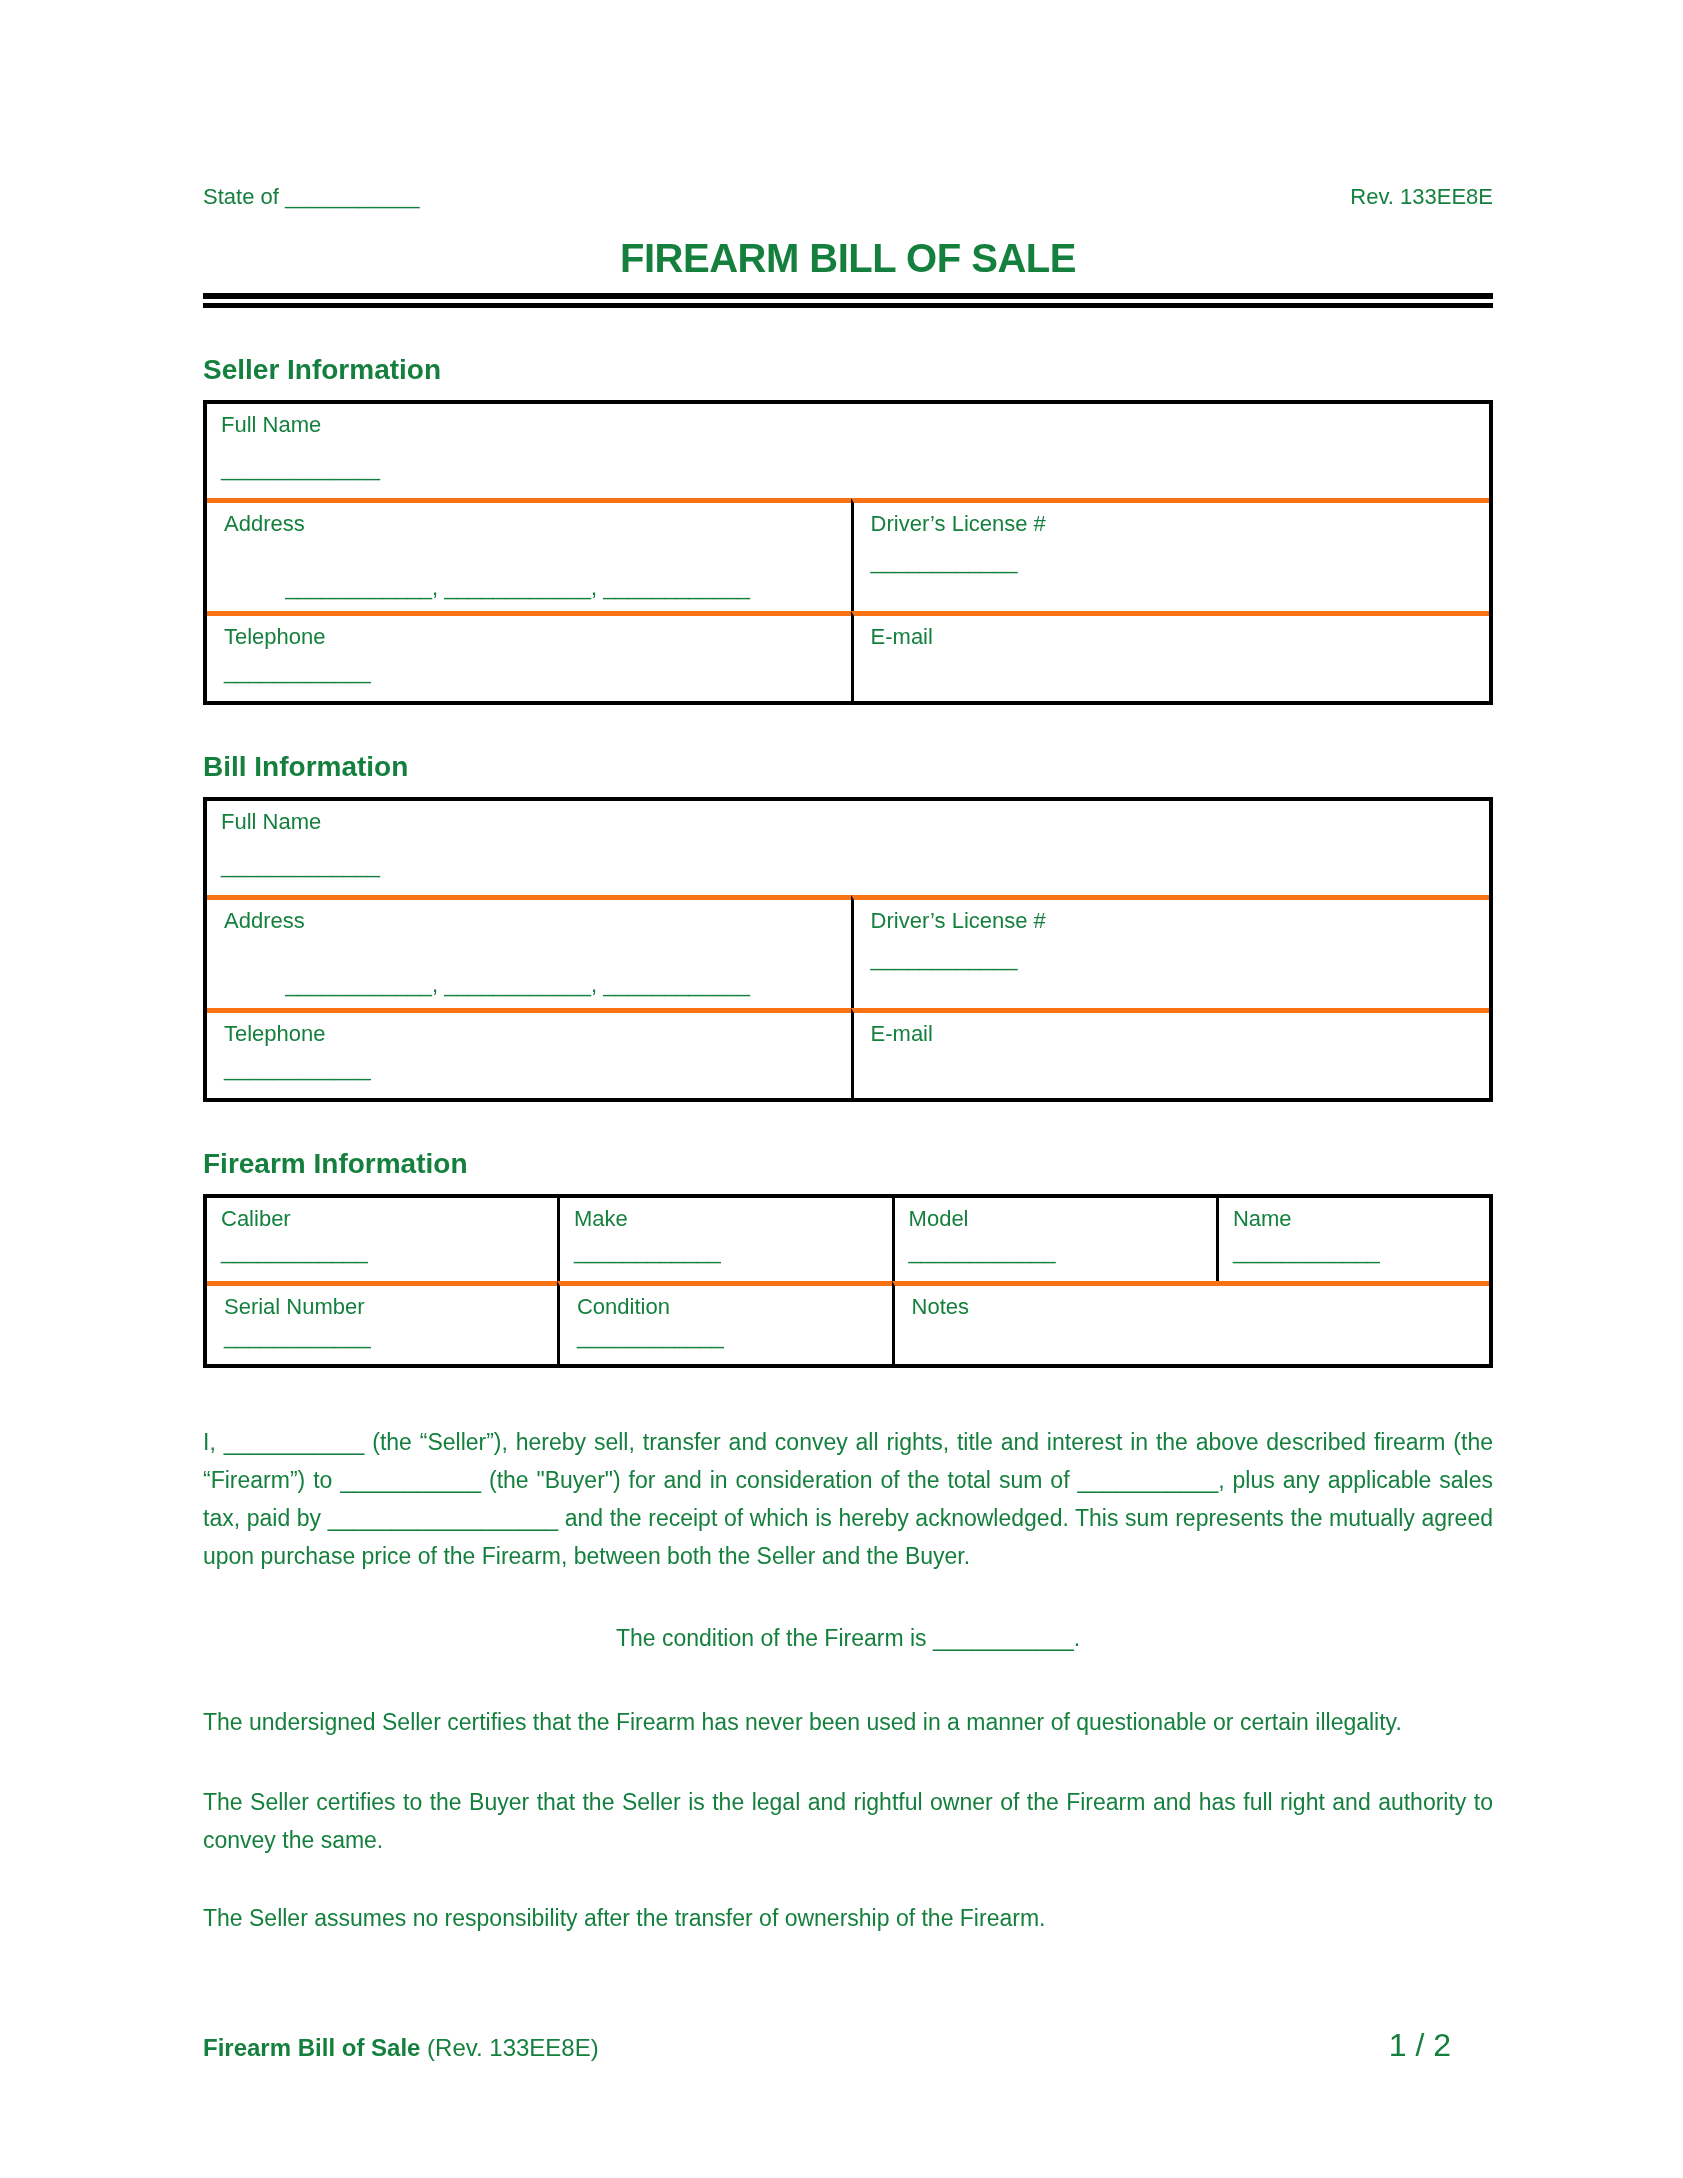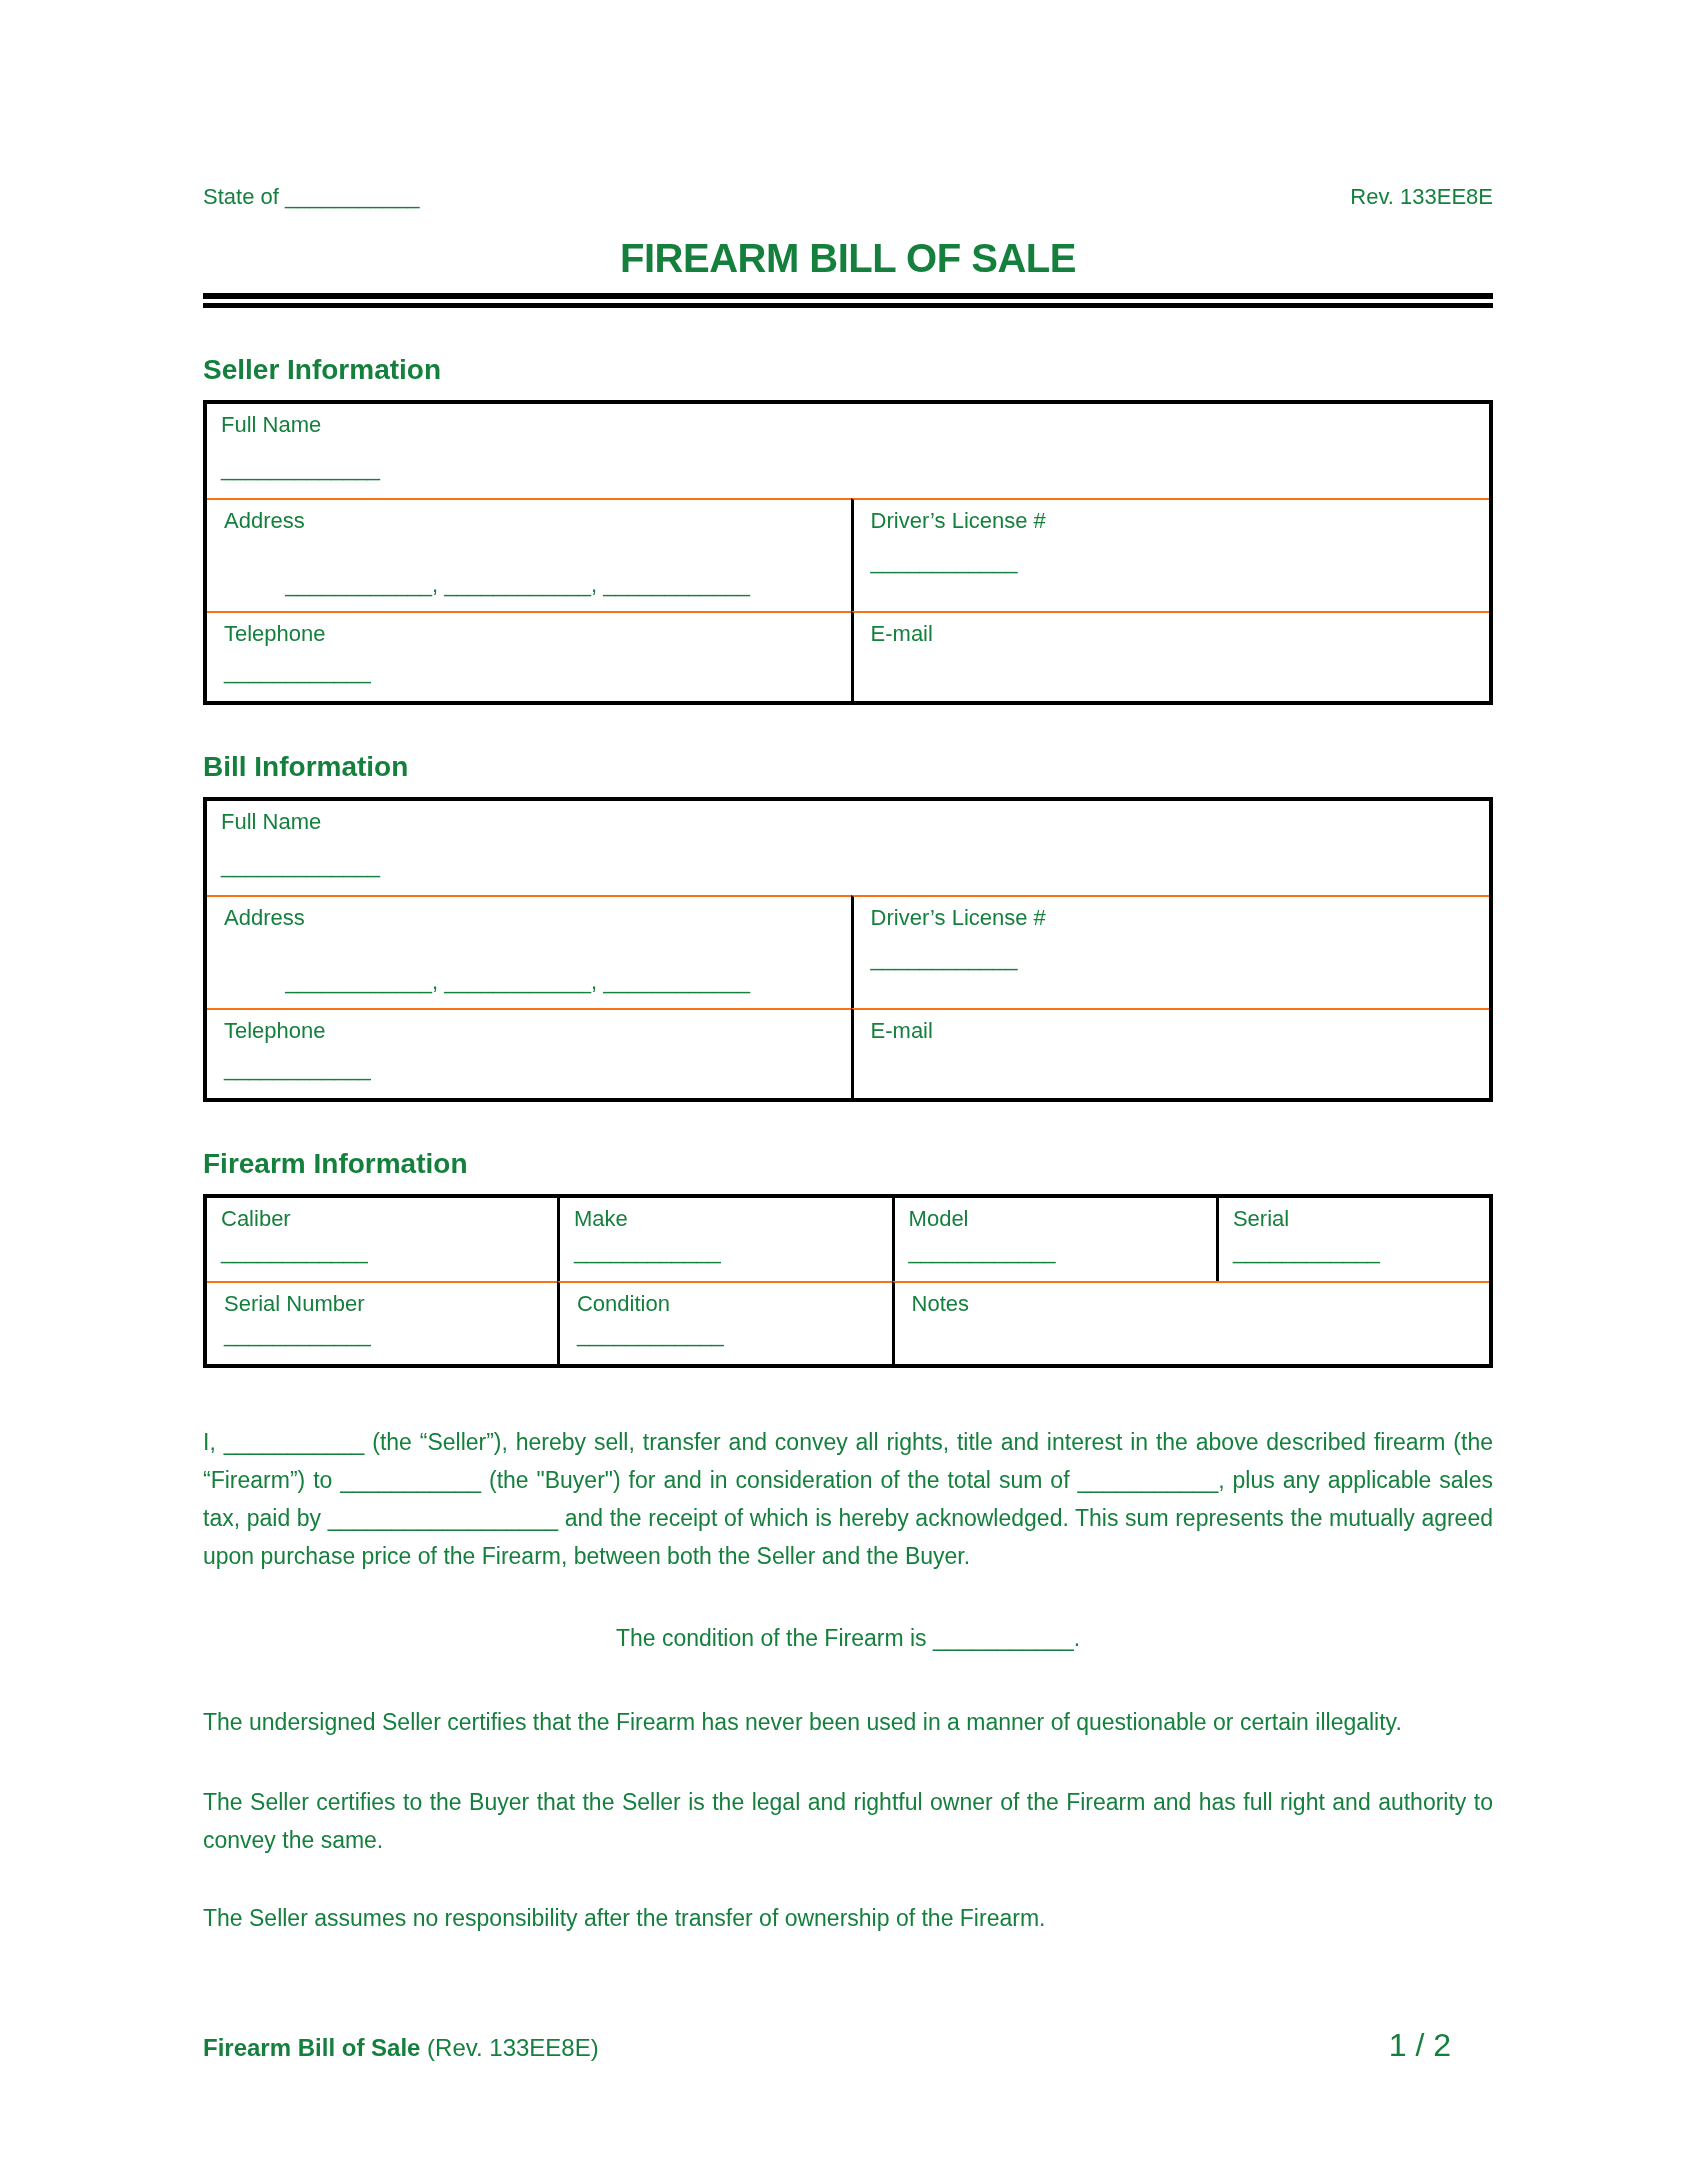--- a/index.html
+++ b/index.html
@@ -21,21 +21,21 @@
   .info-table{
     display:grid;grid-template-columns:50.2% 49.8%;grid-template-rows:94px 113px 90px;
     border:4px solid #000;
   }
   .cell{
     box-sizing:border-box;padding:8px 14px 12px;
     display:flex;flex-direction:column;justify-content:space-between;align-items:flex-start;
     overflow:hidden;
   }
   .cell-span{grid-column:1 / 3;border-radius:29px;}
-  .cell-divtop{border-top:2px solid #f97316;padding-left:17px;}
+  .cell-divtop{border-top:5px solid #f97316;padding-left:17px;}
   .cell-divleft{border-left:3px solid #000;}
   .cell-liftblank{padding-bottom:32px;}
   .label{font-size:22px;}
   .blank{font-size:22px;white-space:pre-wrap;line-height:1.55;}
 
   
   .firearm-table{
     display:grid;grid-template-columns:27.3% 26.1% 25.3% 21.3%;grid-template-rows:83px 83px;
     border:4px solid #000;
   }
@@ -131,21 +131,21 @@
       </div>
       <div class="cell cell-divleft">
         <span class="label">Make</span>
         <span class="blank">____________</span>
       </div>
       <div class="cell cell-divleft">
         <span class="label">Model</span>
         <span class="blank">____________</span>
       </div>
       <div class="cell cell-divleft">
-        <span class="label">Serial</span>
+        <span class="label">Name</span>
         <span class="blank">____________</span>
       </div>
       <div class="cell cell-divtop">
         <span class="label">Serial Number</span>
         <span class="blank">____________</span>
       </div>
       <div class="cell cell-divtop cell-divleft">
         <span class="label">Condition</span>
         <span class="blank">____________</span>
       </div>

